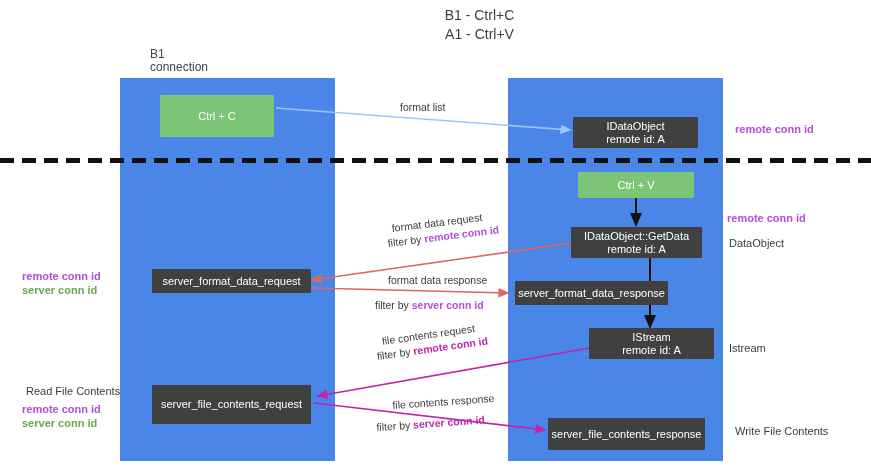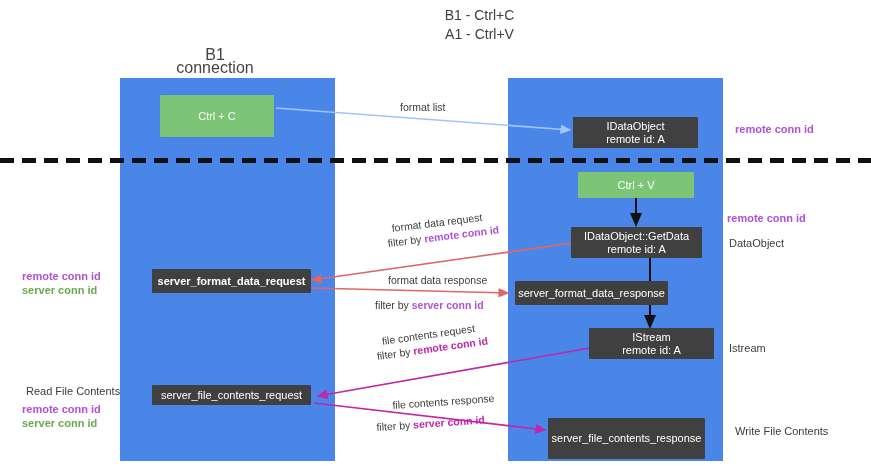--- a/index.html
+++ b/index.html
@@ -8,21 +8,21 @@
     background:#ffffff;
     font-family:"Liberation Sans", sans-serif;
     position:relative;
     overflow:hidden;
     color:#3c3c3c;
   }
   #stage{position:absolute;left:0;top:0;width:871px;height:467px;}
   svg#wires{position:absolute;left:0;top:0;width:871px;height:467px;pointer-events:none;}
 
   .lane{position:absolute;background:#4a86e8;}
-  .lane-hdr{position:absolute;text-align:center;font-size:16px;line-height:13px;color:#444;}
+  .lane-hdr{position:absolute;font-size:12px;line-height:13px;color:#444;}
 
   .node{
     position:absolute;box-sizing:border-box;
     display:flex;align-items:center;justify-content:center;
     text-align:center;color:#ffffff;font-size:11px;line-height:13px;
     border-radius:1px;
   }
   .node.green{background:#7cc576;}
   .node.orange{background:#404040;}
 
@@ -103,32 +103,32 @@
     <div>remote id: A</div>
   </div>
 
   <div class="node green" style="left:578px;top:172px;width:116px;height:26px;">Ctrl + V</div>
 
   <div class="node orange" style="left:571px;top:227px;width:131px;height:31px;flex-direction:column;">
     <div>IDataObject::GetData</div>
     <div>remote id: A</div>
   </div>
 
-  <div class="node orange" style="left:152px;top:269px;width:159px;height:24px;font-weight:bold;">server_format_data_request</div>
+  <div class="node orange" style="left:152px;top:269px;width:159px;height:24px;">server_format_data_request</div>
 
   <div class="node orange" style="left:515px;top:281px;width:153px;height:24px;">server_format_data_response</div>
 
   <div class="node orange" style="left:589px;top:328px;width:125px;height:31px;flex-direction:column;">
     <div>IStream</div>
     <div>remote id: A</div>
   </div>
 
-  <div class="node orange" style="left:152px;top:385px;width:159px;height:20px;">server_file_contents_request</div>
+  <div class="node orange" style="left:152px;top:385px;width:159px;height:39px;">server_file_contents_request</div>
 
-  <div class="node orange" style="left:548px;top:418px;width:157px;height:41px;">server_file_contents_response</div>
+  <div class="node orange" style="left:548px;top:418px;width:157px;height:32px;">server_file_contents_response</div>
 
   <div class="elabel" style="left:400px;top:101px;">format list</div>
 
   <div class="elabel rot" style="left:391px;top:222px;transform:rotate(-7deg);">format data request</div>
   <div class="elabel rot" style="left:387px;top:237px;transform:rotate(-7deg);">
     <span>filter by </span><span class="purple">remote conn id</span>
   </div>
 
   <div class="elabel" style="left:388px;top:274px;">format data response</div>
   <div class="elabel" style="left:375px;top:299px;">

